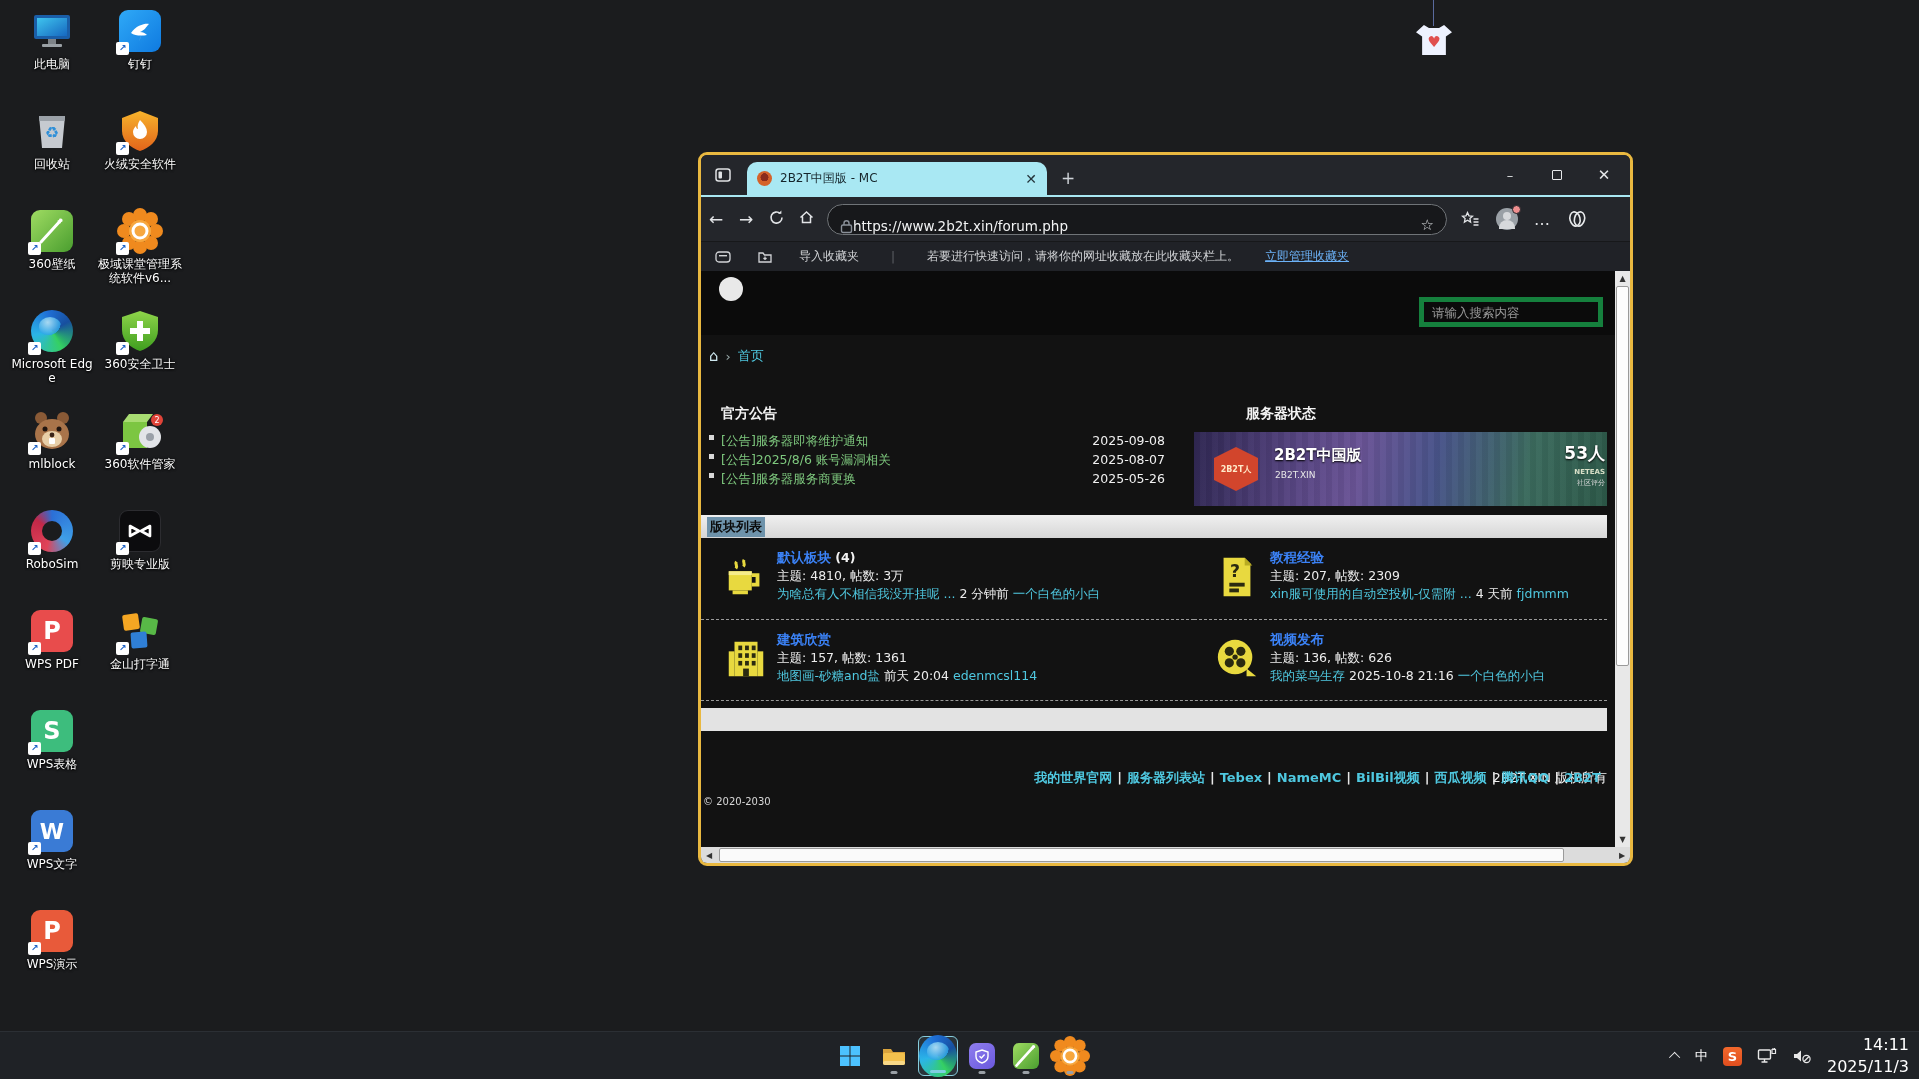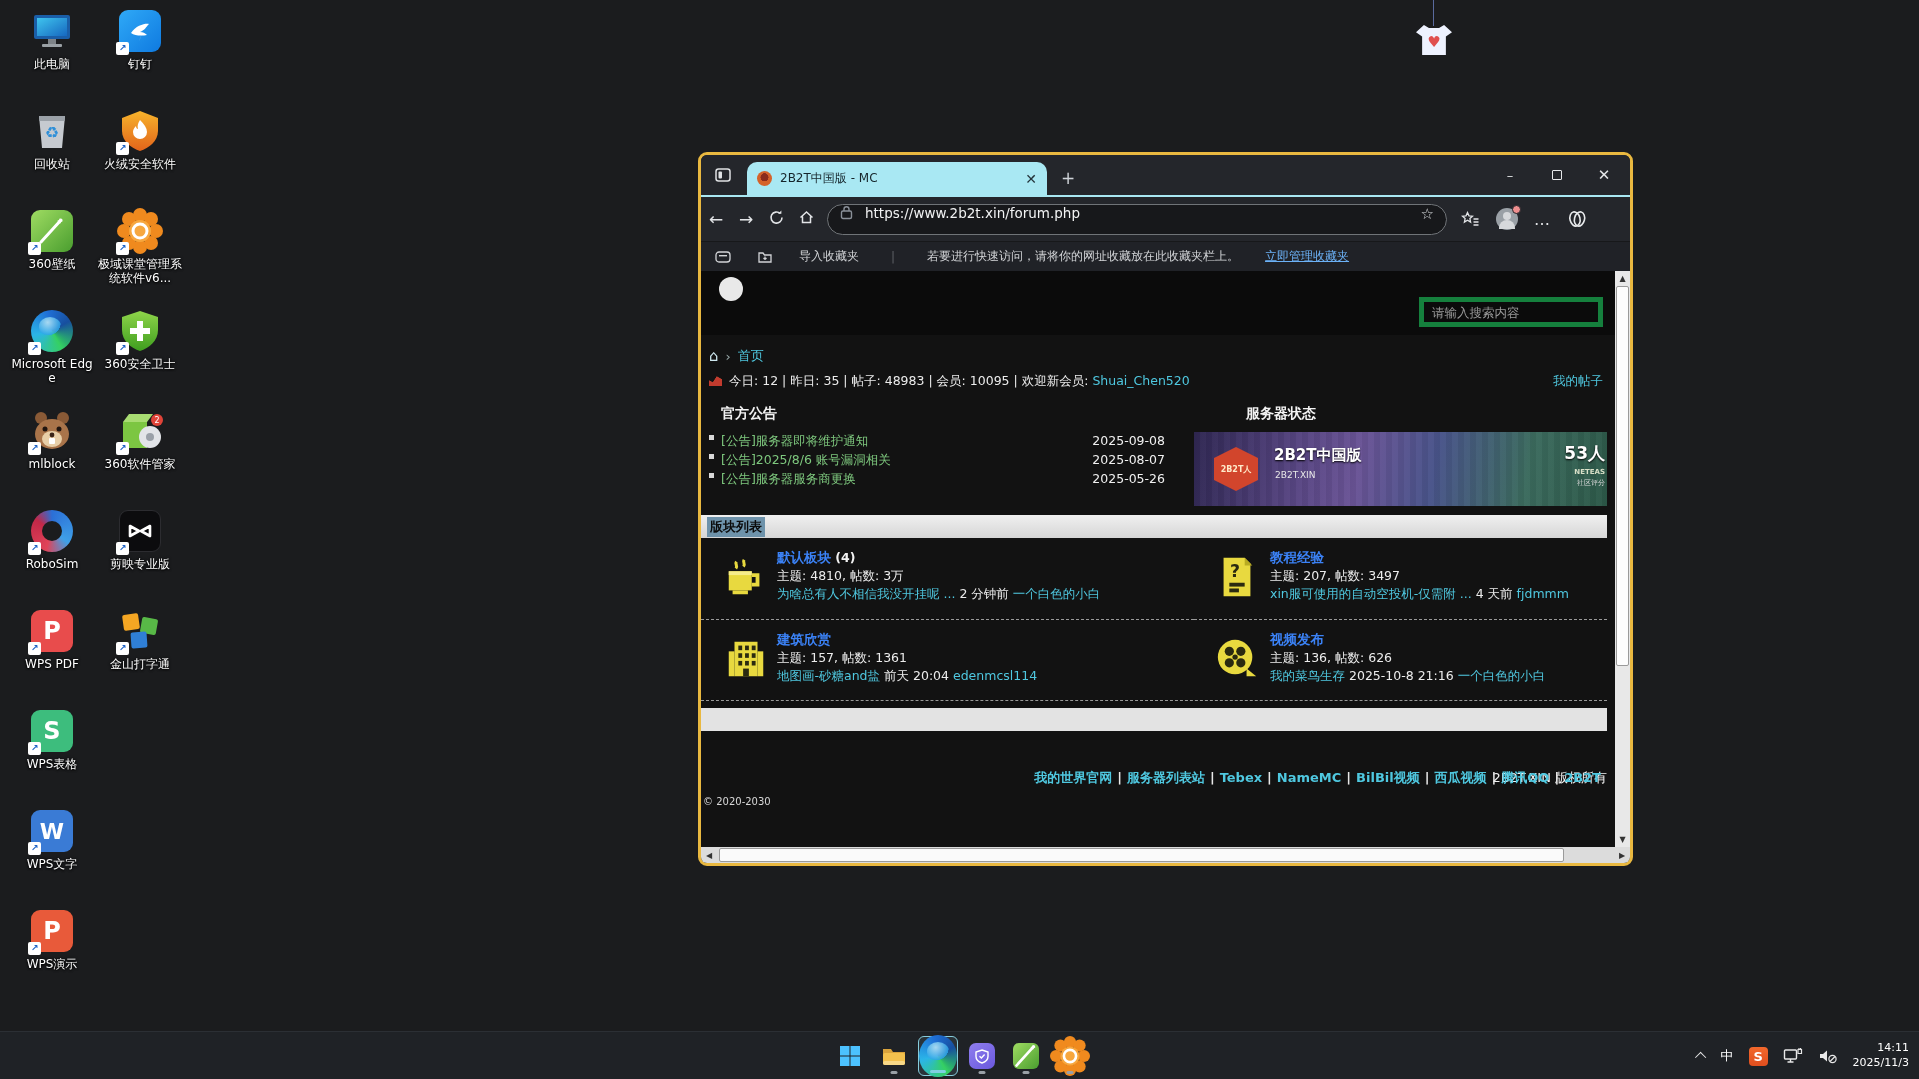--- a/index.html
+++ b/index.html
@@ -44,21 +44,21 @@
   #newtab-btn { position:absolute; left:360px; bottom:8px; color:#cfd3d8; font-size:17px; line-height:17px; }
   .wctl { position:absolute; top:8px; width:32px; height:24px; display:flex; align-items:center;
     justify-content:center; color:#e6e8ea; font-size:13px; }
   #btn-min { right:104px; } #btn-max { right:57px; } #btn-close { right:10px; font-size:15px; }
   #btn-max i { display:block; width:10px; height:10px; border:1.4px solid #e6e8ea; border-radius:1px; }
   #tabline { height:2px; background:#a9e8f3; }
 
   #navbar { position:relative; height:44px; background:#24262b; display:flex; align-items:center; }
   .navico { width:30px; text-align:center; color:#e2e4e7; font-size:17px; flex:0 0 auto; }
   #addressbar { position:relative; margin-left:6px; width:620px; height:31px; border-radius:16px;
-    background:#17181b; border:1px solid #707478; display:flex; align-items:flex-start; padding:0 12px; gap:12px; }
+    background:#17181b; border:1px solid #707478; display:flex; align-items:flex-end; padding:0 12px; gap:0; }
   #addressbar input { flex:1; background:transparent; border:none; outline:none; color:#f2f3f4;
     font-size:13.5px; font-family:inherit; }
   #addressbar .star { color:#d7dadd; font-size:15px; }
   .navright { display:flex; align-items:center; gap:16px; margin-left:14px; }
   #avatar { position:relative; width:22px; height:22px; border-radius:50%; background:#9aa0a6;
     overflow:visible; }
   #avatar .head { position:absolute; left:7px; top:4px; width:8px; height:8px; border-radius:50%; background:#d7d9dc; }
   #avatar .body { position:absolute; left:3px; top:12px; width:16px; height:9px; border-radius:8px 8px 0 0; background:#d7d9dc; }
   #avatar .dot { position:absolute; right:-3px; top:-3px; width:9px; height:9px; border-radius:50%; background:#ef8f8f; border:1px solid #24262b; }
   #more-btn { color:#e2e4e7; font-size:16px; letter-spacing:1px; }
@@ -155,21 +155,21 @@
   .tbtn { position:relative; width:40px; height:40px; border-radius:6px; display:flex;
     align-items:center; justify-content:center; }
   .tbtn.active { border:1px solid #86ccdc; background:rgba(140,210,230,.10); }
   .tbtn .run { position:absolute; bottom:2px; left:50%; transform:translateX(-50%); width:7px; height:3px;
     border-radius:2px; background:#9aa0a6; }
   .tbtn.active .run { width:16px; background:#7ecfe0; }
   #tray { position:absolute; right:10px; top:0; height:48px; display:flex; align-items:center; gap:15px; }
   #tray .ime { color:#fff; font-size:13px; }
   #tray .sogou { width:19px; height:19px; border-radius:4px; background:linear-gradient(#f2682c,#e04e1e);
     color:#fff; font-weight:bold; font-size:13px; display:flex; align-items:center; justify-content:center; }
-  #clock { text-align:right; color:#fff; font-size:11px; line-height:1.35; }
+  #clock { text-align:right; color:#fff; font-size:16px; line-height:1.35; }
   .chev { width:8px; height:8px; border-left:1.6px solid #e8e8e8; border-top:1.6px solid #e8e8e8;
     transform:rotate(45deg) translateY(2px); }
 </style>
 </head>
 <body>
 
 <div id="desktop">
   <div id="desktop-icons">
       <div class="dicon">
         <div class="art">
@@ -464,24 +464,20 @@
           <div id="site-logo"></div>
           <input id="site-search" placeholder="请输入搜索内容" style="">
         </div>
 
         <div id="breadcrumb">
           <span class="home">⌂</span>
           <span>›</span>
           <a>首页</a>
         </div>
 
-        <div id="statsbar">
-          <span id="stats-ico"></span><span>今日: 12 | 昨日: 35 | 帖子: 48983 | 会员: 10095 | 欢迎新会员: </span><a>Shuai_Chen520</a>
-          <a id="my-posts">我的帖子</a>
-        </div>
 
         <div id="announce">
           <div class="sec-title">官方公告</div>
           <div id="ann-list">
               <div class="ann-row"><span class="bu"></span><a>[公告]服务器即将维护通知</a><span class="dt">2025-09-08</span></div>
               <div class="ann-row"><span class="bu"></span><a>[公告]2025/8/6 账号漏洞相关</a><span class="dt">2025-08-07</span></div>
               <div class="ann-row"><span class="bu"></span><a>[公告]服务器服务商更换</a><span class="dt">2025-05-26</span></div>
             </div>
         </div>
 
@@ -519,21 +515,21 @@
             <div class="fcell colr">
               <div class="fico"><svg width="46" height="46" viewBox="0 0 24 24">
                   <path d="M5 2h11l3 3v17H5z" fill="#e8d93f"></path>
                   <path d="M16 2v4h4" fill="#b8ab22"></path>
                   <text x="11" y="12" font-size="9" font-weight="bold" text-anchor="middle" fill="#2a2a10">?</text>
                   <rect x="8" y="15" width="8" height="2" fill="#2a2a10"></rect>
                   <rect x="8" y="18" width="5" height="2" fill="#2a2a10"></rect>
                 </svg></div>
     <div class="ftxt">
       <div><a class="ftitle">教程经验</a><span class="fcount"></span></div>
-      <div>主题: 207, 帖数: 3497</div>
+      <div>主题: 207, 帖数: 2309</div>
       <div><a>xin服可使用的自动空投机-仅需附 ...</a><span> 4 天前 </span><a>fjdmmm</a></div>
     </div>
             </div>
             <div class="fcell row2">
               <div class="fico"><svg width="46" height="46" viewBox="0 0 24 24">
                   <rect x="6" y="3" width="12" height="18" fill="#e8d93f"></rect>
                   <rect x="3" y="8" width="3" height="13" fill="#e8d93f"></rect>
                   <rect x="18" y="8" width="3" height="13" fill="#e8d93f"></rect>
                   <rect x="8" y="5" width="2" height="2.4" fill="#2a2a10"></rect>
                   <rect x="11.5" y="5" width="2" height="2.4" fill="#2a2a10"></rect>

